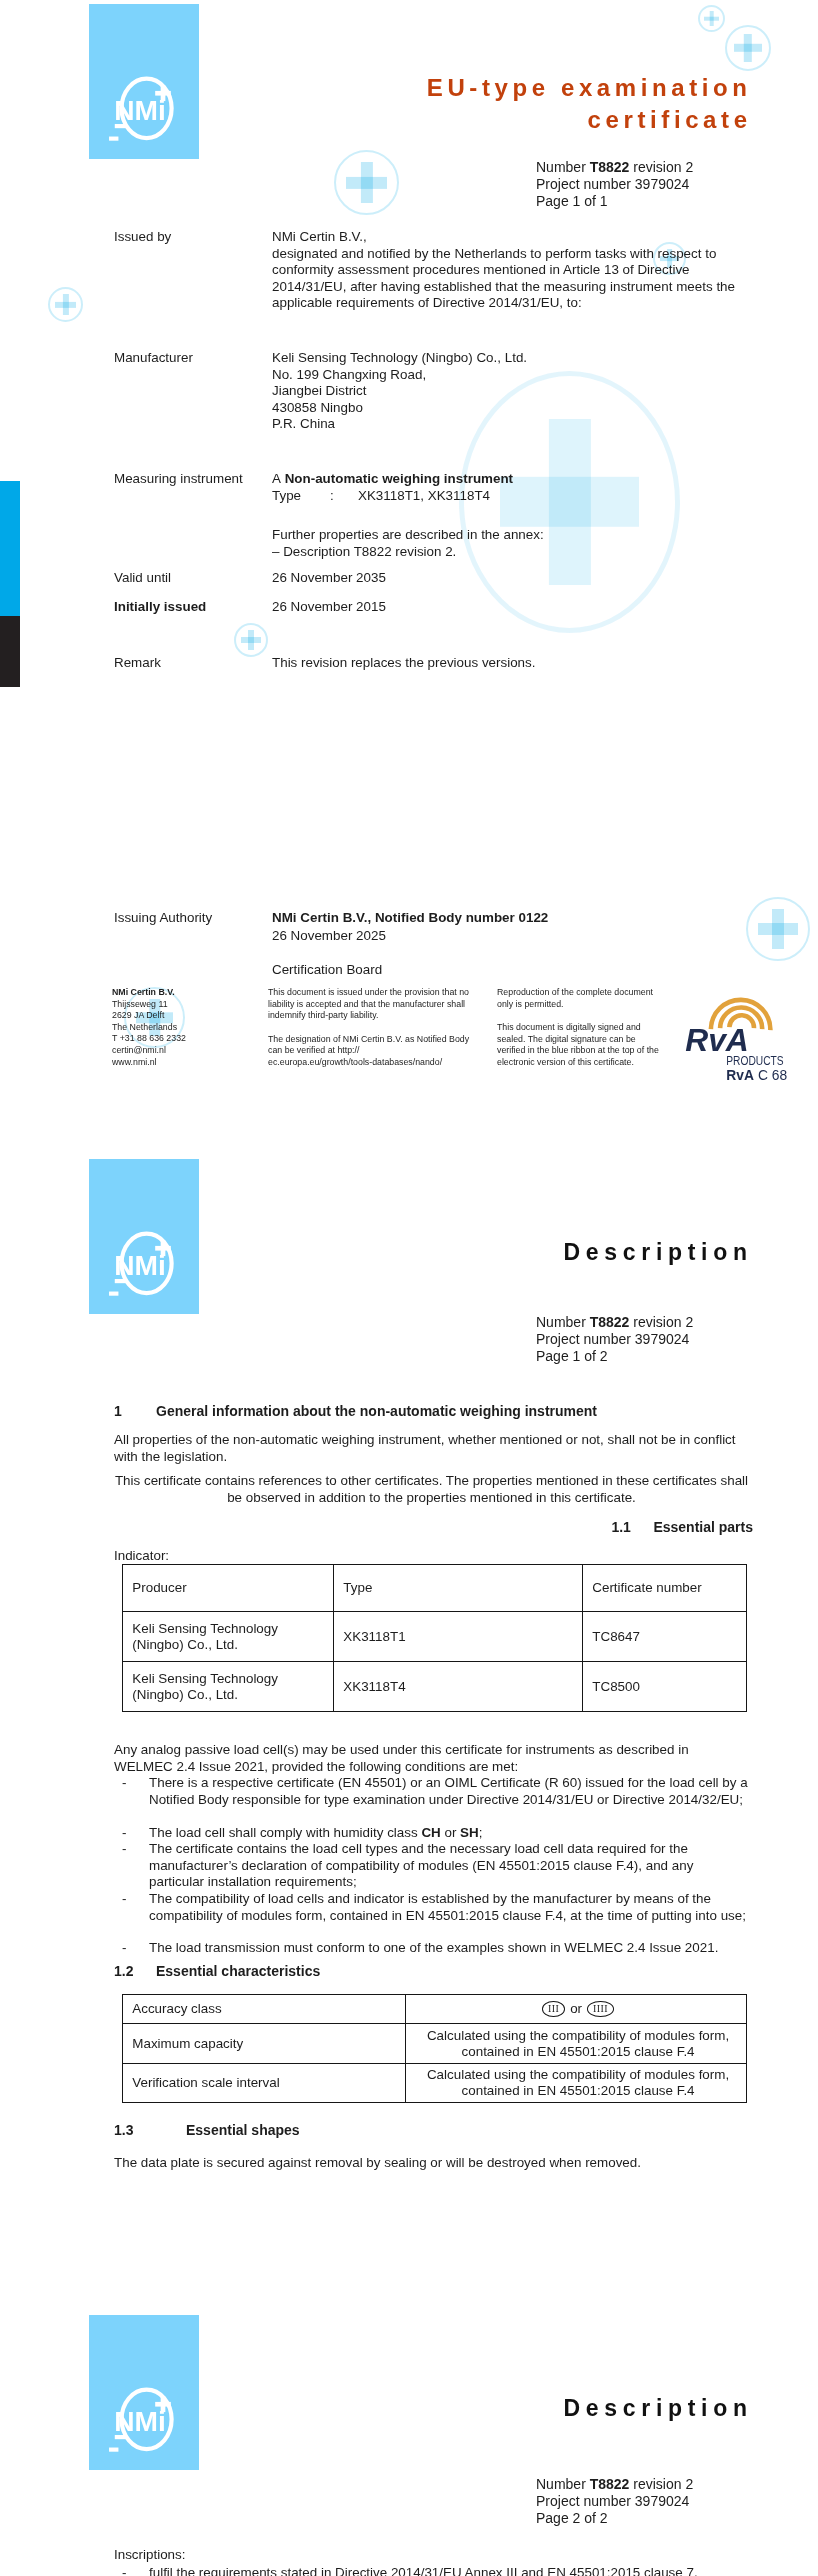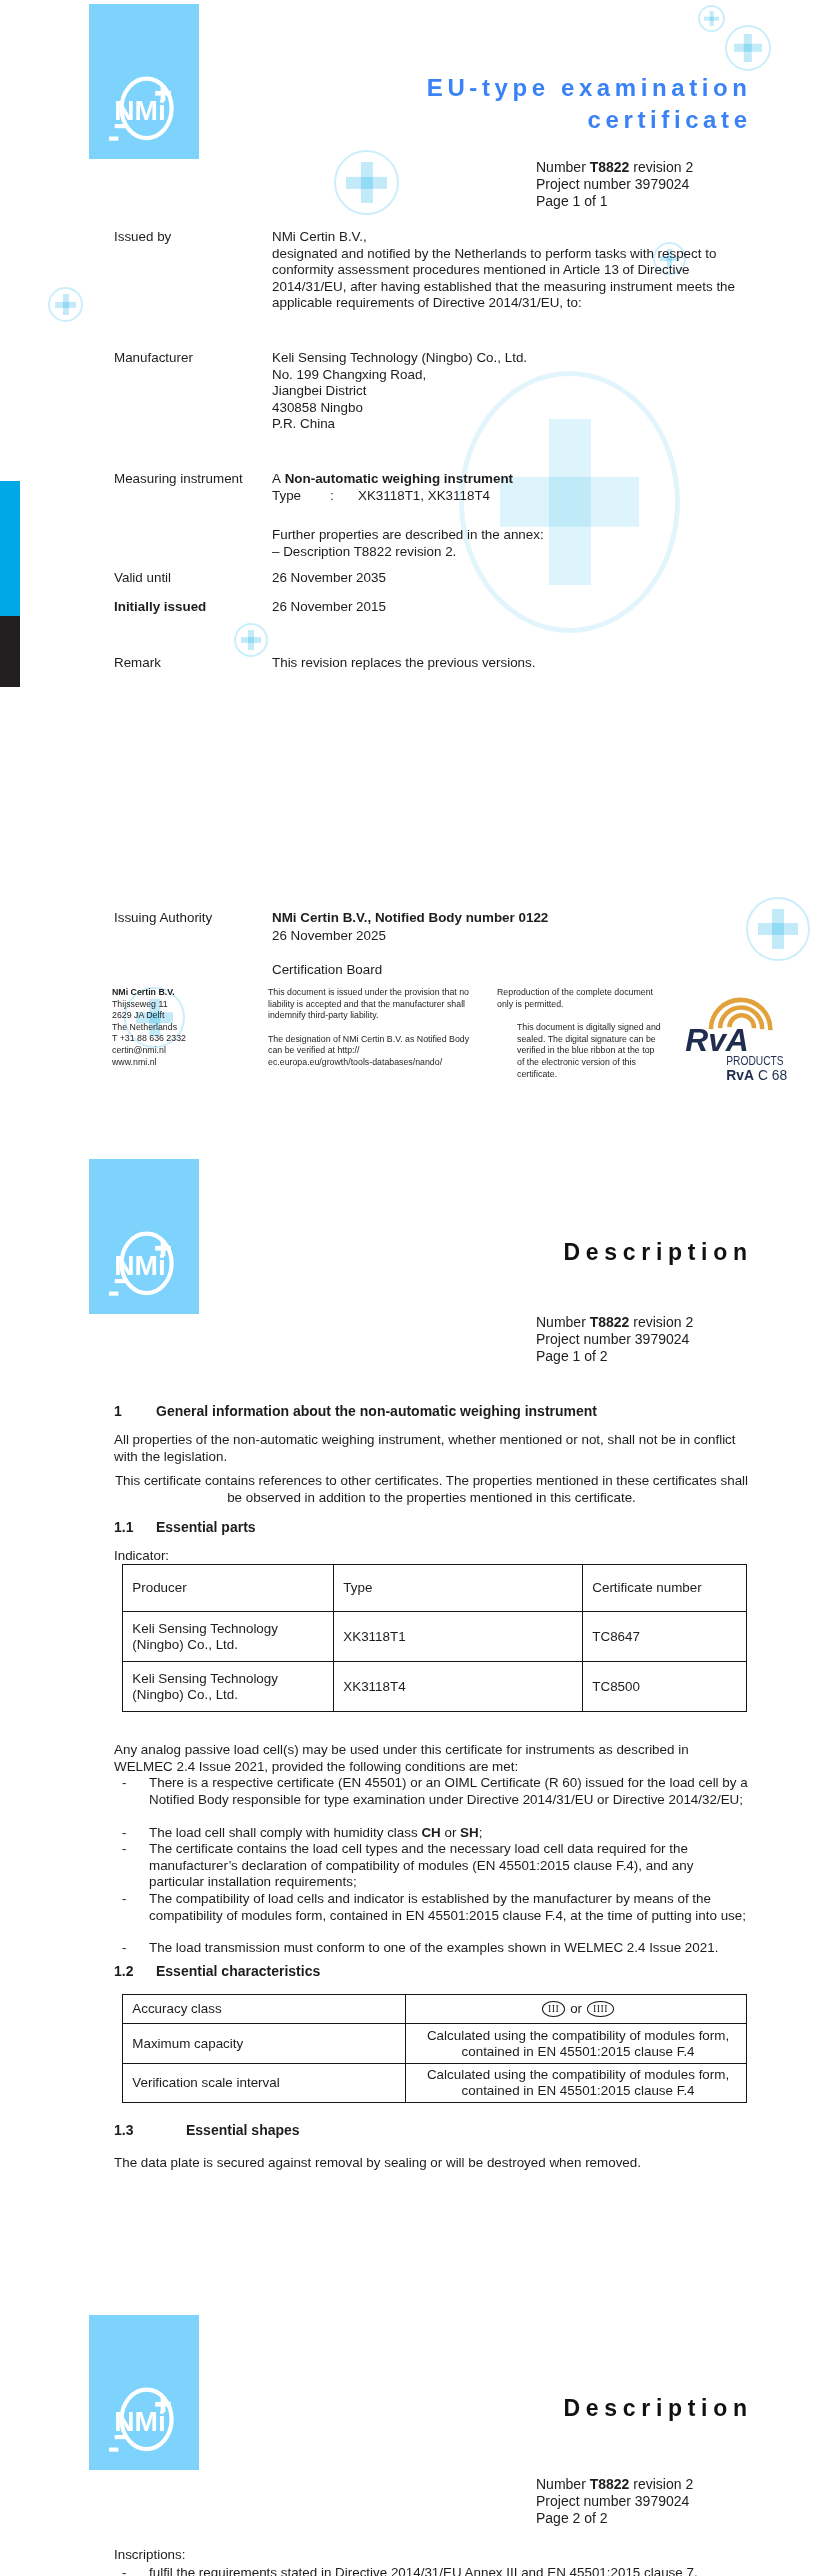--- a/index.html
+++ b/index.html
@@ -13,21 +13,21 @@
   .val{left:272px;width:478px;}
   .para{left:114px;width:635px;}
   .bullet{left:122px;width:627px;display:flex;}
   .bdash{width:27px;flex:none;}
   .btext{width:600px;}
   .heading{left:114px;width:639px;font-weight:bold;font-size:14px;line-height:17px;display:flex;}
   .hnum{width:42px;flex:none;}
   .bluebar{left:89px;width:110px;height:155px;background:#7dd3fc;}
   .nmi-logo{position:absolute;left:19px;top:71px;width:73px;height:73px;}
   .cert-title{right:71px;top:72px;text-align:right;font-weight:bold;font-size:24px;
-              line-height:32px;letter-spacing:4.6px;margin-right:-4.6px;color:#3b82f6;}
+              line-height:32px;letter-spacing:4.6px;margin-right:-4.6px;color:#c2410c;}
   .desc-title{right:71px;text-align:right;font-weight:bold;font-size:23px;
               letter-spacing:5.7px;margin-right:-5.7px;color:#111;}
   .meta{left:536px;font-size:14px;line-height:17px;}
   .edge-cyan{left:0;top:481px;width:20px;height:135px;background:#00A8E8;}
   .edge-black{left:0;top:616px;width:20px;height:71px;background:#231f20;}
   
   .wm{position:absolute;border:2.1px solid rgba(0,168,232,.20);border-radius:50%;}
   .wm i{position:absolute;display:block;background:rgba(0,168,232,.24);}
   .wmv{left:50%;top:17%;width:20%;height:66%;transform:translateX(-50%);}
   .wmh{top:50%;left:17%;height:20%;width:66%;transform:translateY(-50%);}
@@ -159,21 +159,21 @@
       <div>T +31 88 636 2332</div>
       <div>certin@nmi.nl</div>
       <div>www.nmi.nl</div>
     </div>
     <div class="abs sm footcol" style="left:268px;width:209px;">
       <div>This document is issued under the provision that no liability is accepted and that the manufacturer shall indemnify third-party liability.</div>
       <div style="margin-top:12px;"><span>The designation of NMi Certin B.V. as Notified Body can be verified at http://</span><br><span>ec.europa.eu/growth/tools-databases/nando/</span></div>
     </div>
     <div class="abs sm footcol" style="left:497px;width:164px;">
       <div>Reproduction of the complete document only is permitted.</div>
-      <div style="margin-top:12px;margin-left:20px;">This document is digitally signed and sealed. The digital signature can be verified in the blue ribbon at the top of the electronic version of this certificate.</div>
+      <div style="margin-top:12px;">This document is digitally signed and sealed. The digital signature can be verified in the blue ribbon at the top of the electronic version of this certificate.</div>
     </div>
 
     <svg class="abs" style="left:684px;top:985px;" width="103" height="100" viewBox="0 0 200 195">
       <path d="M 52 86 A 58 58 0 1 1 168 88" fill="none" stroke="#E2A23B" stroke-width="9"></path>
       <path d="M 70 84 A 41 41 0 1 1 152 86" fill="none" stroke="#E2A23B" stroke-width="9"></path>
       <path d="M 88 82 A 24 24 0 1 1 136 84" fill="none" stroke="#E2A23B" stroke-width="9"></path>
       <text x="2" y="128" font-size="62" font-weight="bold" font-style="italic" fill="#1F2C4E" font-family="Liberation Sans, sans-serif">RvA</text>
       <text x="82" y="156" font-size="24" fill="#1F2C4E" textLength="112" lengthAdjust="spacingAndGlyphs" font-family="Liberation Sans, sans-serif">PRODUCTS</text>
       <text x="82" y="186" font-size="27" fill="#1F2C4E" font-family="Liberation Sans, sans-serif"><tspan font-weight="bold">RvA</tspan><tspan dx="8">C 681</tspan></text>
     </svg>
@@ -200,21 +200,21 @@
     </div>
 
     <div class="abs heading" style="top:1403px;">
       <span class="hnum">1</span>
         <span>General information about the non-automatic weighing instrument</span>
     </div>
 
     <div class="abs t para" style="top:1432px;">All properties of the non-automatic weighing instrument, whether mentioned or not, shall not be in conflict with the legislation.</div>
     <div class="abs t para" style="top:1473px;text-align:center;">This certificate contains references to other certificates. The properties mentioned in these certificates shall be observed in addition to the properties mentioned in this certificate.</div>
 
-    <div class="abs heading" style="top:1519px;">
+    <div class="abs heading" style="top:1519px;justify-content:flex-end;">
       <span class="hnum">1.1</span>
         <span>Essential parts</span>
     </div>
 
     <div class="abs t para" style="top:1548px;">Indicator:</div>
 
     <table class="tb" style="left:122px;top:1564px;width:624px;">
       <colgroup>
           <col style="width:211px;">
           <col style="width:249px;">

